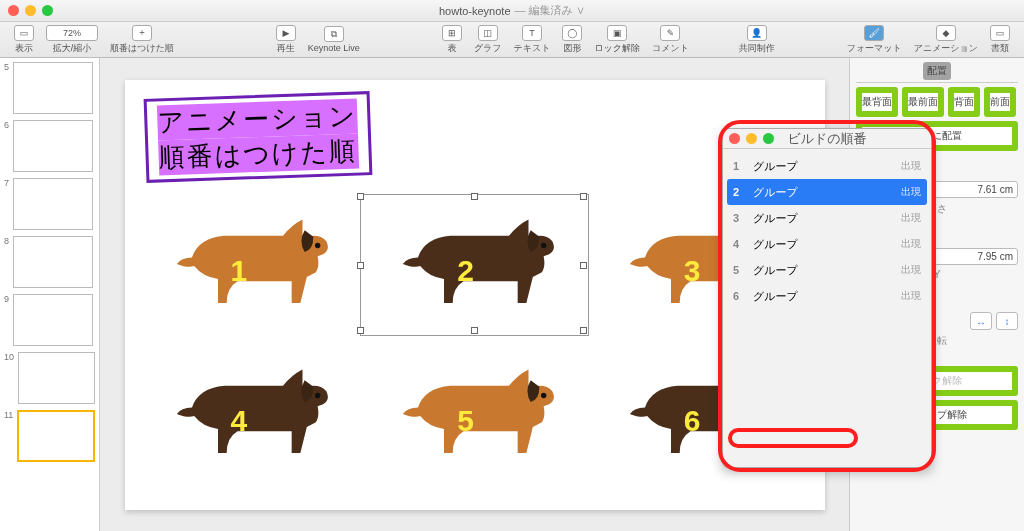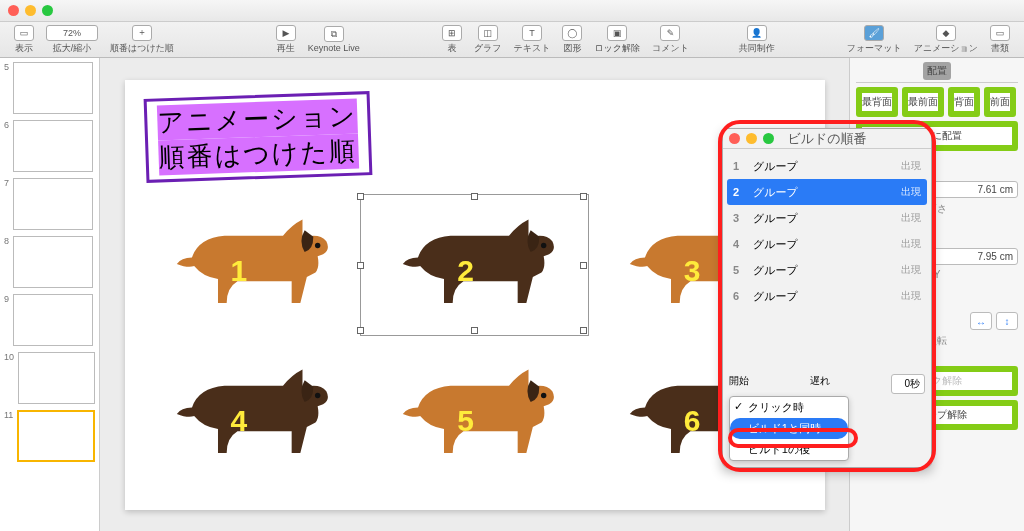--- a/index.html
+++ b/index.html
@@ -66,20 +66,24 @@
 </style>
 </head>
 <body>
 
 <div class="titlebar">
   <div class="traffic">
     <div class="dot red"></div>
     <div class="dot yellow"></div>
     <div class="dot green"></div>
   </div>
+  <div class="titlebar-center">
+    <span>howto-keynote</span>
+    <span style="color:#999">— 編集済み ∨</span>
+  </div>
 </div>
 
 <div class="toolbar">
   <div class="tb-btn">
       <div class="tb-icon">▭</div>
       <span>表示</span>
     </div>
   <div class="tb-btn">
       <div class="tb-icon" style="width:52px">72%</div>
       <span>拡大/縮小</span>
@@ -288,28 +292,16 @@
         <span class="bn">5</span>
         <span>グループ</span>
         <span class="beff">出現</span>
       </div>
       <div class="build-row">
         <span class="bn">6</span>
         <span>グループ</span>
         <span class="beff">出現</span>
       </div>
     </div>
-  <div class="build-bottom">
-    <div style="display:flex;justify-content:space-between">
-      <span>開始</span>
-      <span>遅れ</span>
-      <span class="insp-field" style="flex:0 0 34px">0秒</span>
-    </div>
-    <div class="dd-menu">
-      <div class="dd-item chk">クリック時</div>
-      <div class="dd-item sel">ビルド1と同時</div>
-      <div class="dd-item">ビルド1の後</div>
-    </div>
-  </div>
 </div>
 
 <div class="annot annot-big"></div>
 <div class="annot annot-small"></div>
 
 </body></html>

